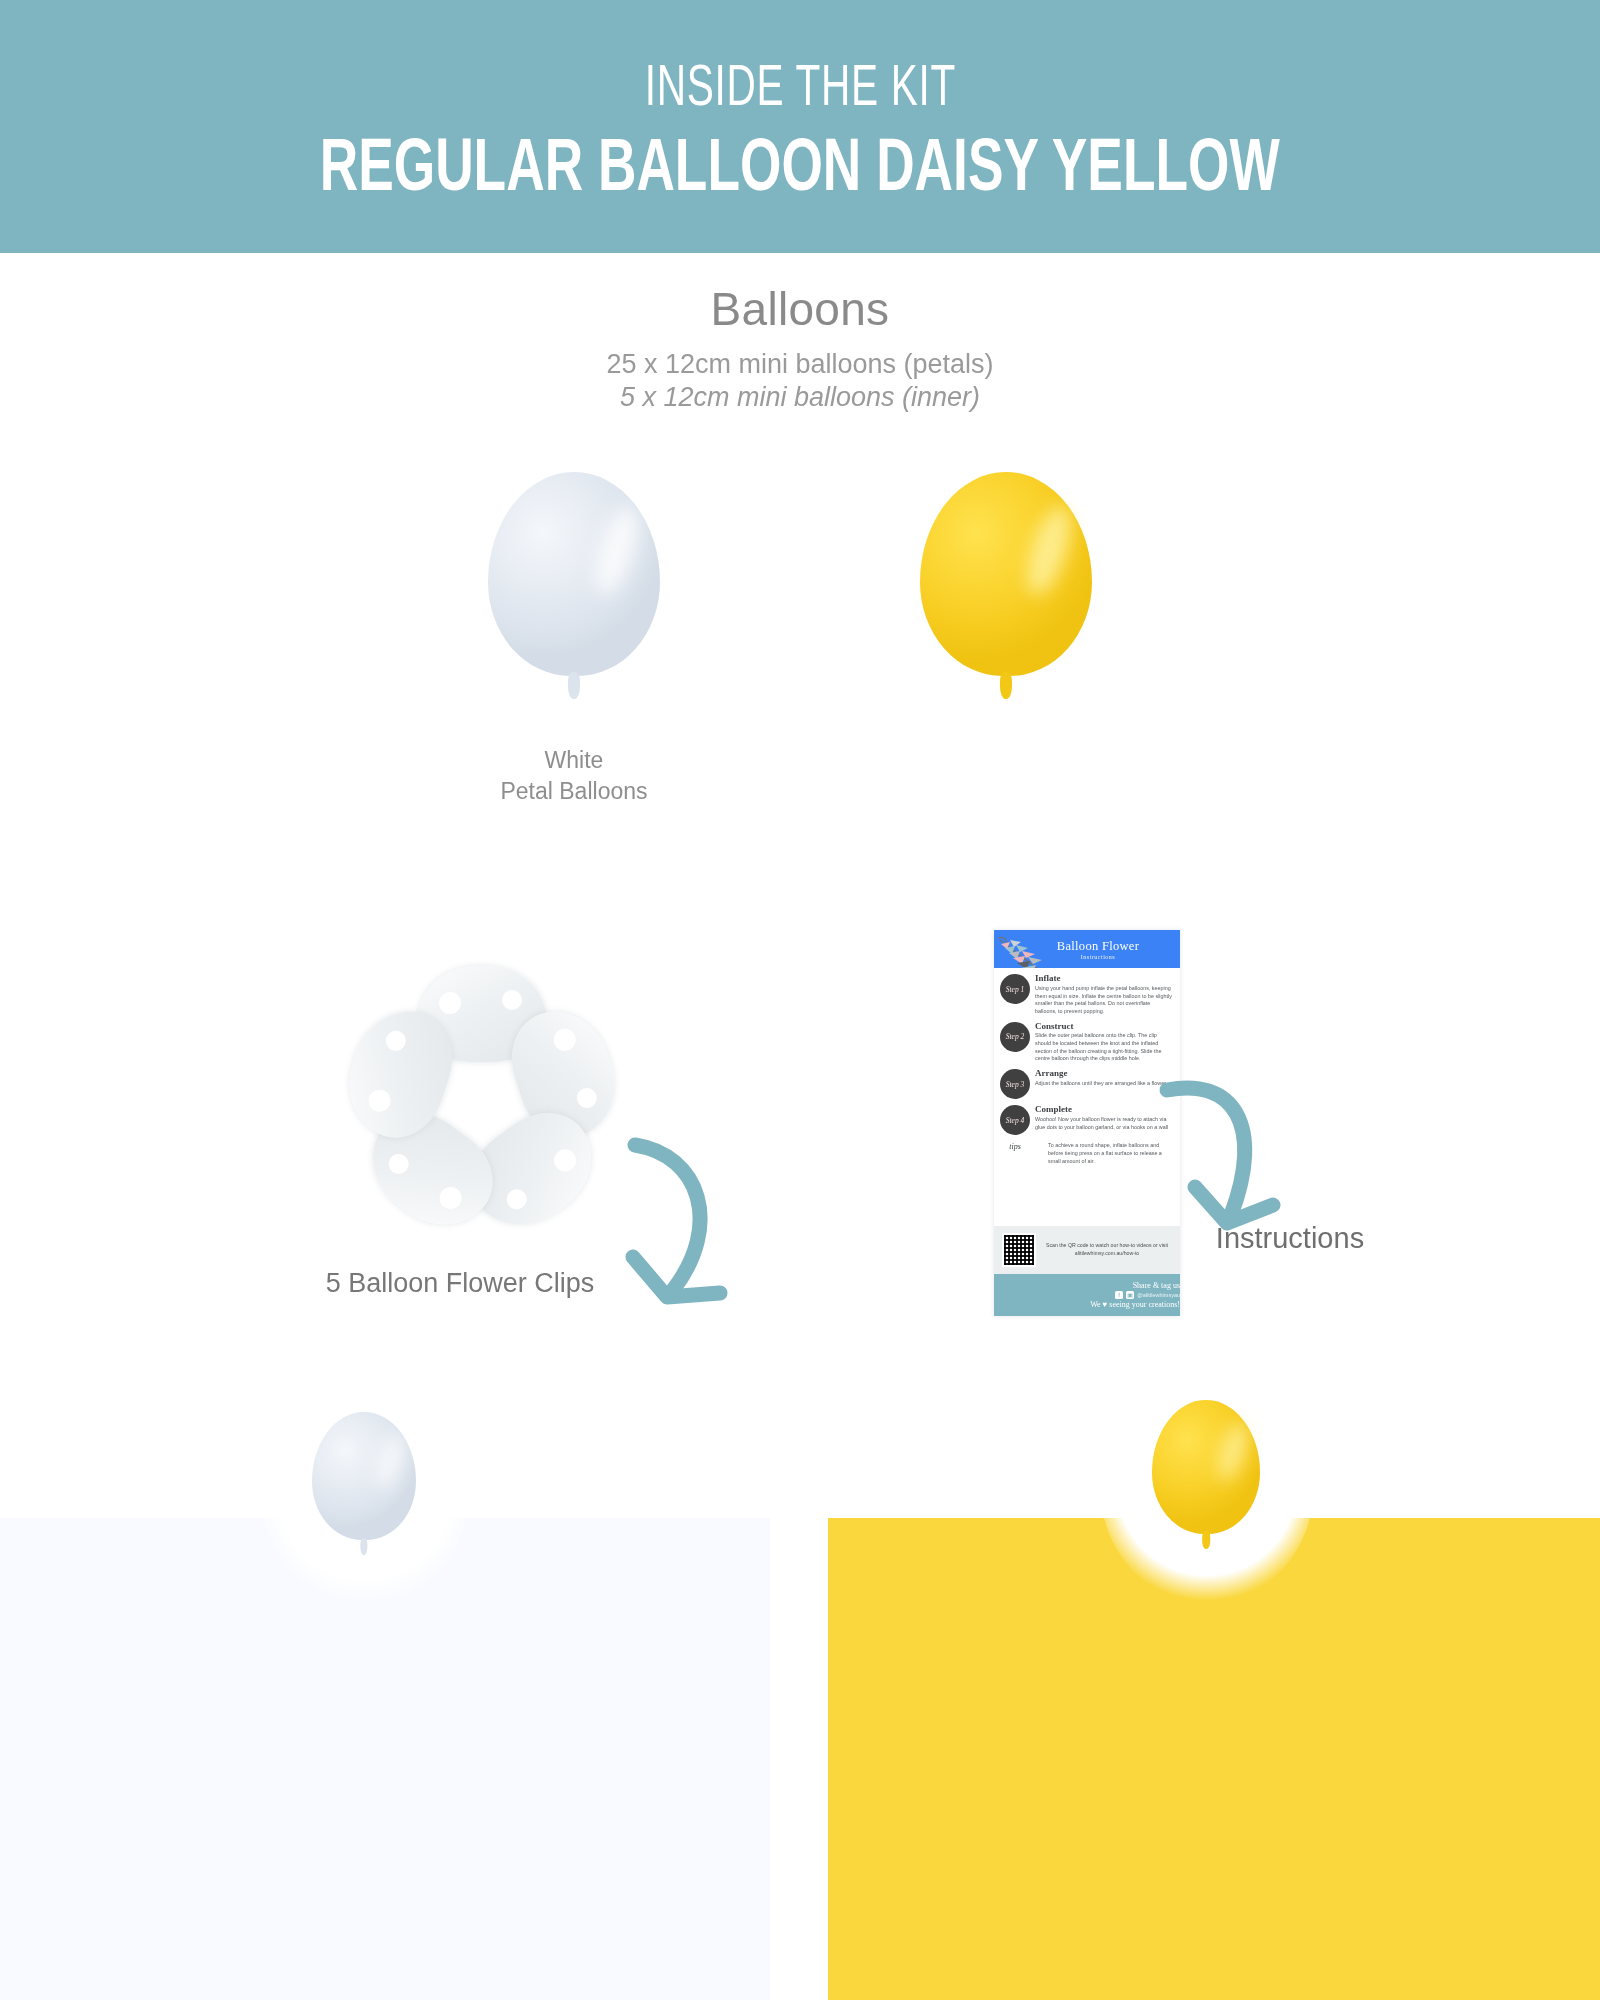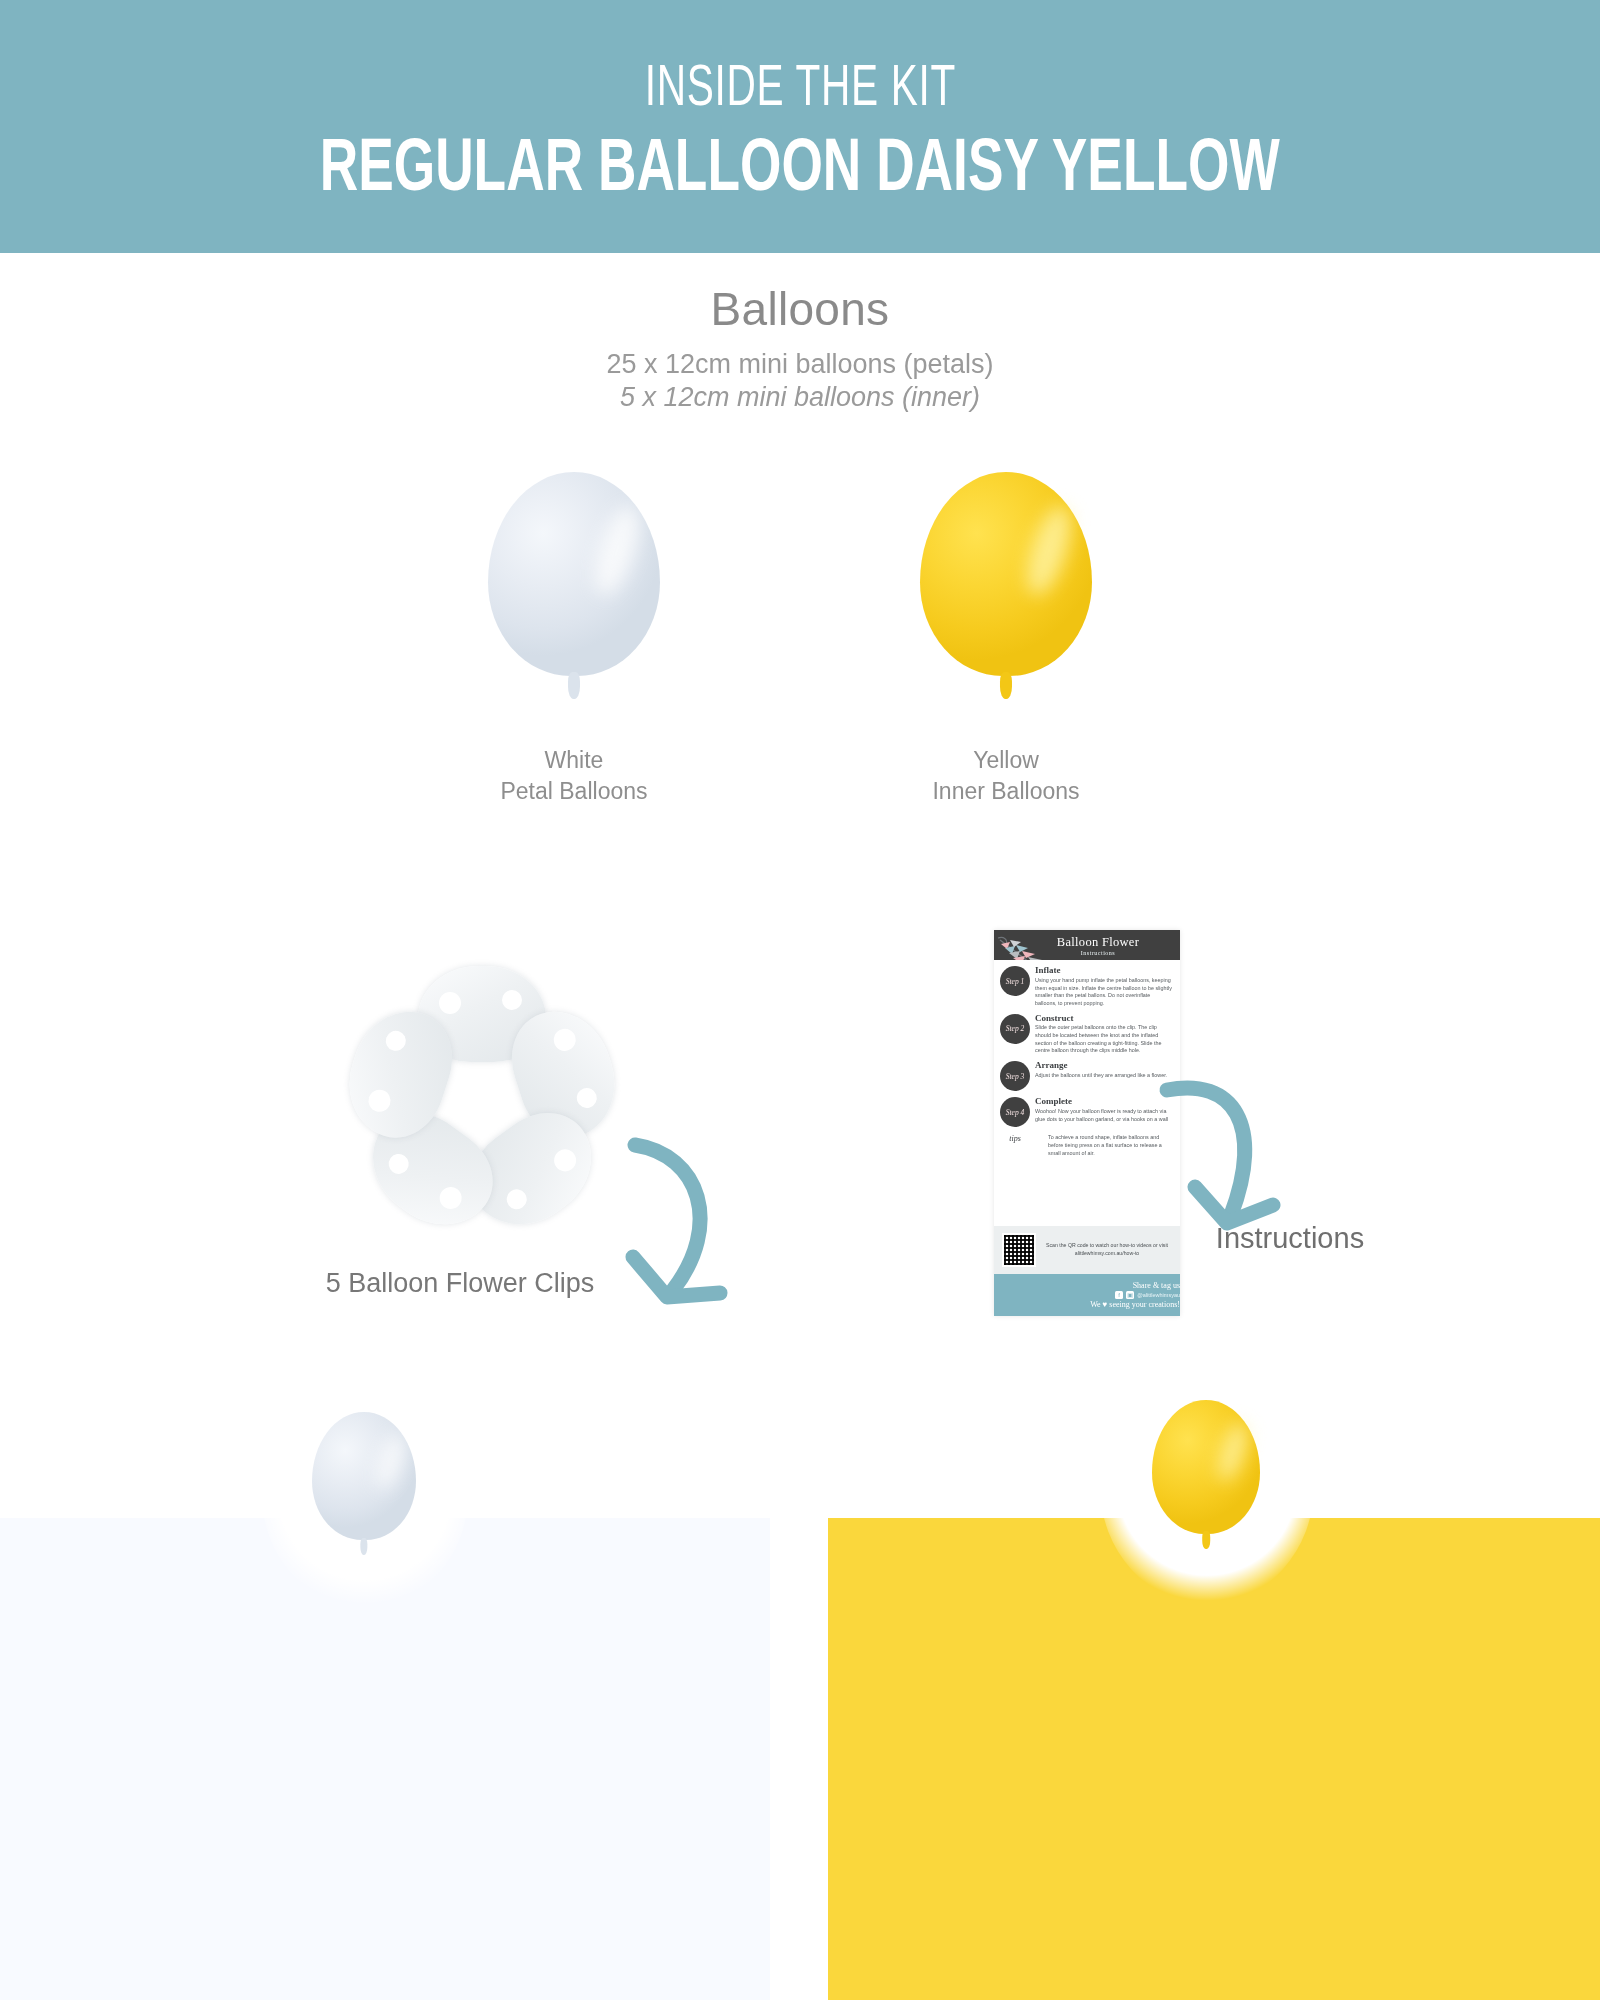--- a/index.html
+++ b/index.html
@@ -224,22 +224,22 @@
     top: 930px;
     width: 186px;
     height: 386px;
     background: #ffffff;
     box-shadow: 0 0 5px rgba(0,0,0,0.10);
     overflow: hidden;
     font-family: "Liberation Serif", serif;
   }
   .ic-header {
     position: relative;
-    height: 30px;
-    background: #404040;
+    height: 38px;
+    background: #3b82f6;
     display: flex;
     flex-direction: column;
     align-items: center;
     justify-content: center;
     overflow: hidden;
   }
   .ic-header .feather {
     position: absolute;
     left: -4px;
     top: 2px;
@@ -443,24 +443,20 @@
       <div class="shine"></div>
       <div class="neck"></div>
     </div>
   </div>
 
   <div class="balloon-label" id="label-white">
     <div>White</div>
     <div>Petal Balloons</div>
   </div>
 
-  <div class="balloon-label" id="label-yellow">
-    <div>Yellow</div>
-    <div>Inner Balloons</div>
-  </div>
 
   <div id="clips-flower">
     <div class="petal" style="left:86px;  top:4px;   transform: rotate(0deg);"></div>
     <div class="petal" style="left:86px;  top:4px;   transform: rotate(72deg);"></div>
     <div class="petal" style="left:86px;  top:4px;   transform: rotate(144deg);"></div>
     <div class="petal" style="left:86px;  top:4px;   transform: rotate(216deg);"></div>
     <div class="petal" style="left:86px;  top:4px;   transform: rotate(288deg);"></div>
     <div class="hub"></div>
   </div>
 

